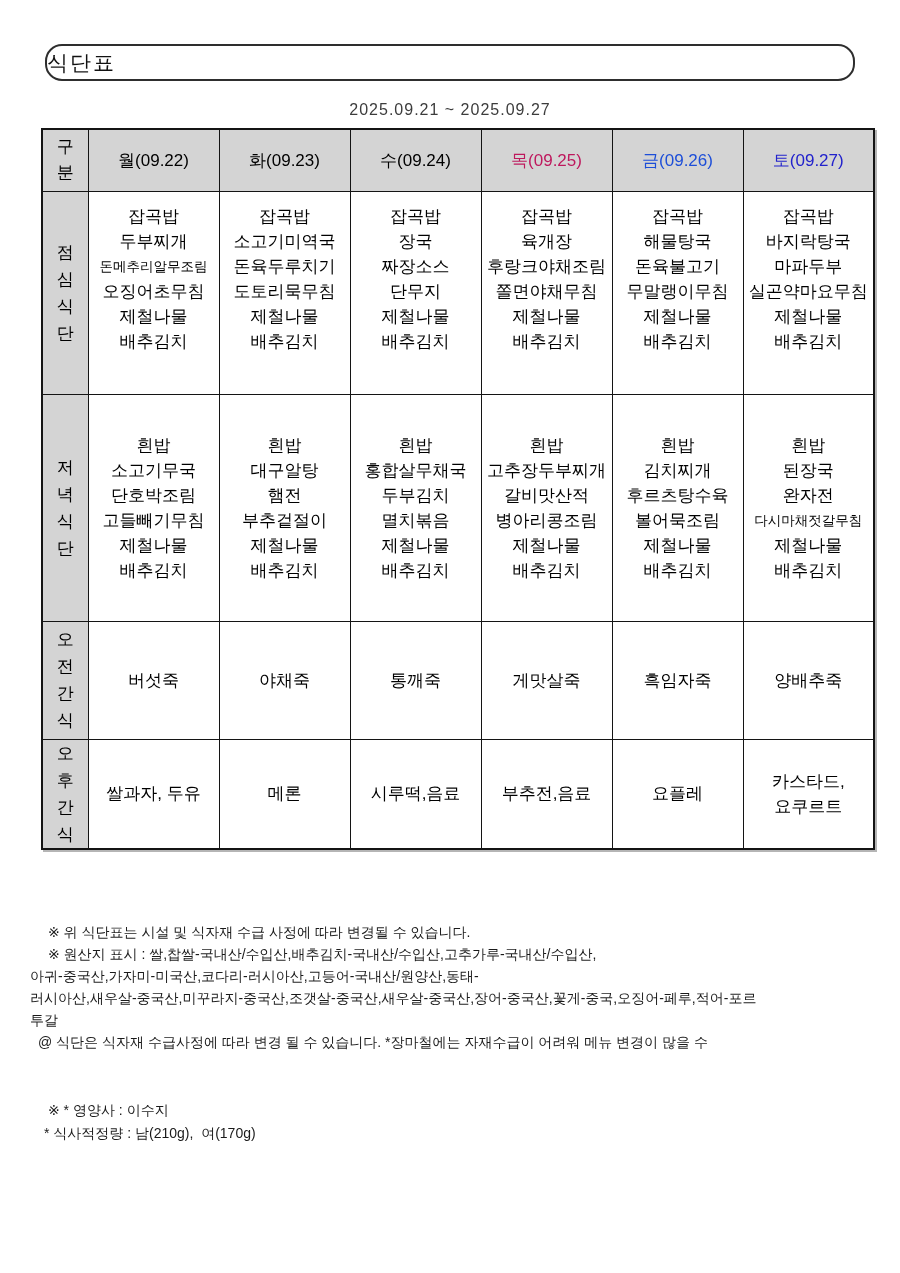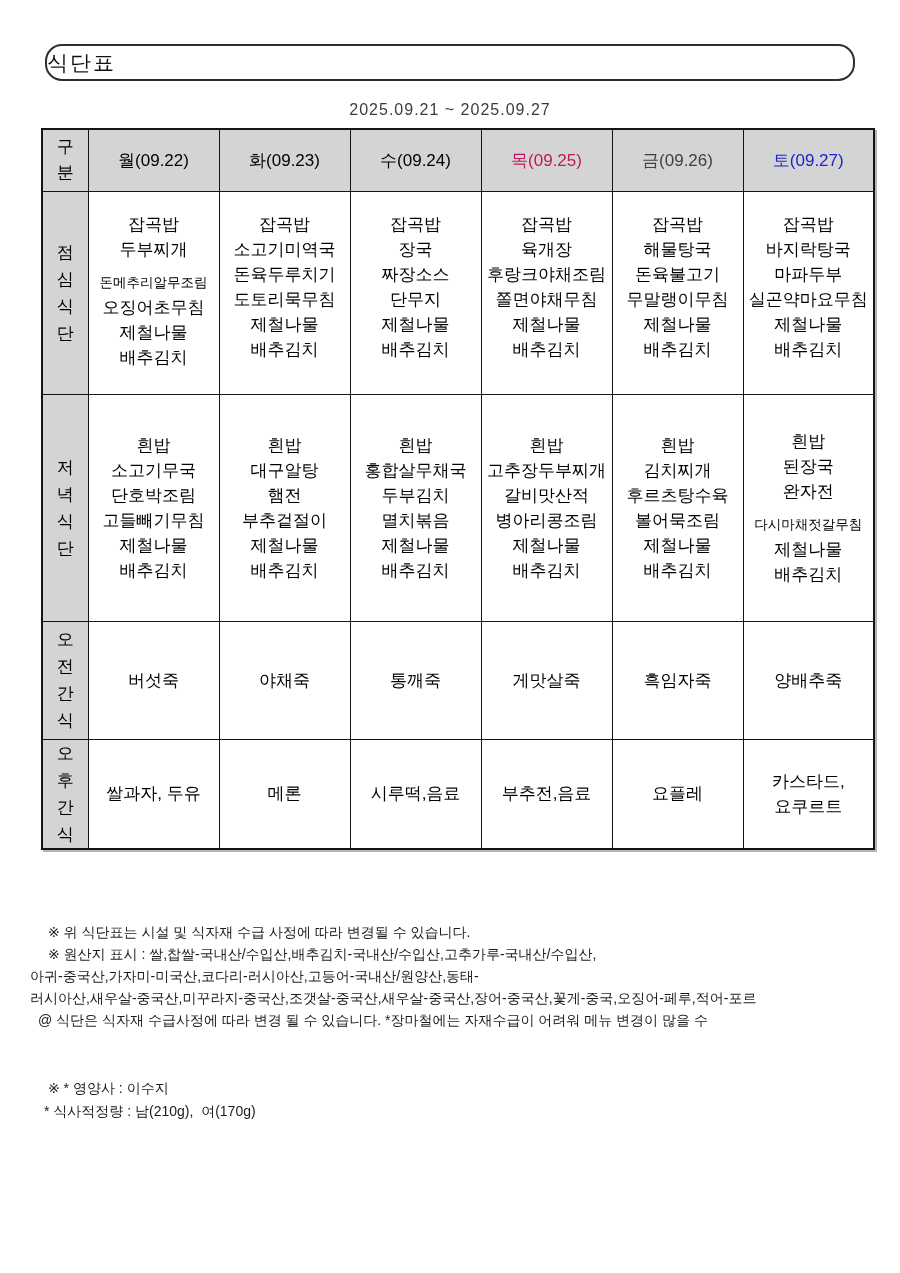--- a/index.html
+++ b/index.html
@@ -36,23 +36,23 @@
   tr.r-dinner{height:227px;}
   tr.r-am{height:118px;}
   tr.r-pm{height:109px;}
   .hdr-cell{background:#d4d4d4;font-size:17px;font-weight:normal;text-align:center;vertical-align:middle;}
   .corner,.rowlabel{
     background:#d4d4d4;font-weight:normal;font-size:17px;
     text-align:center;vertical-align:middle;line-height:27px;
   }
   .corner{line-height:26px;}
   td.menu-cell{text-align:center;vertical-align:middle;font-size:17px;}
-  tr.r-lunch td.menu-cell{vertical-align:top;padding-top:20px;}
+  tr.r-lunch td.menu-cell{vertical-align:top;padding-top:12px;}
   .mi{line-height:25px;word-break:keep-all;overflow-wrap:break-word;}
-  .mi.small{font-size:13.5px;margin-top:8px;}
+  .mi.small{font-size:13.5px;}
 
   
   .notes{margin:71px 20px 0 30px;font-size:14px;color:#1a1a1a;}
   .notes .nl{line-height:22px;white-space:pre-wrap;}
   .notes .indent-lg{padding-left:18px;}
   .notes .indent-sm{padding-left:8px;}
   .staff{margin:46px 20px 0 44px;font-size:14px;color:#1a1a1a;}
   .staff .sl{line-height:23px;white-space:pre-wrap;}
   .staff .sl.first{padding-left:4px;}
 </style>
@@ -77,21 +77,21 @@
         <col class="c-day">
         <col class="c-day">
     </colgroup>
     <tbody>
       <tr class="r-hdr">
         <th class="corner">구<br>분</th>
         <th class="hdr-cell" style="color: rgb(0, 0, 0);">월(09.22)</th>
         <th class="hdr-cell" style="color: rgb(0, 0, 0);">화(09.23)</th>
         <th class="hdr-cell" style="color: rgb(0, 0, 0);">수(09.24)</th>
         <th class="hdr-cell" style="color: #be185d;">목(09.25)</th>
-        <th class="hdr-cell" style="color: #404040;">금(09.26)</th>
+        <th class="hdr-cell" style="color: #1d4ed8;">금(09.26)</th>
         <th class="hdr-cell" style="color: rgb(34, 34, 204);">토(09.27)</th>
       </tr>
 
       <tr class="r-lunch">
         <th class="rowlabel">점<br>심<br>식<br>단</th>
         <td class="menu-cell">
             <div class="mi">잡곡밥</div>
             <div class="mi">두부찌개</div>
             <div class="mi small">돈메추리알무조림</div>
             <div class="mi">오징어초무침</div>
@@ -236,20 +236,21 @@
           </td>
       </tr>
     </tbody>
   </table>
 
   <div class="notes">
     <div class="nl indent-lg">※ 위 식단표는 시설 및 식자재 수급 사정에 따라 변경될 수 있습니다.</div>
     <div class="nl indent-lg">※ 원산지 표시 : 쌀,찹쌀-국내산/수입산,배추김치-국내산/수입산,고추가루-국내산/수입산,</div>
     <div class="nl">아귀-중국산,가자미-미국산,코다리-러시아산,고등어-국내산/원양산,동태-</div>
     <div class="nl">러시아산,새우살-중국산,미꾸라지-중국산,조갯살-중국산,새우살-중국산,장어-중국산,꽃게-중국,오징어-페루,적어-포르</div>
+    <div class="nl">투갈</div>
     <div class="nl indent-sm">@ 식단은 식자재 수급사정에 따라 변경 될 수 있습니다. *장마철에는 자재수급이 어려워 메뉴 변경이 많을 수</div>
   </div>
 
   <div class="staff">
     <div class="sl first">※ * 영양사 : 이수지</div>
     <div class="sl">* 식사적정량 : 남(210g),  여(170g)</div>
   </div>
 
 </div>
 

